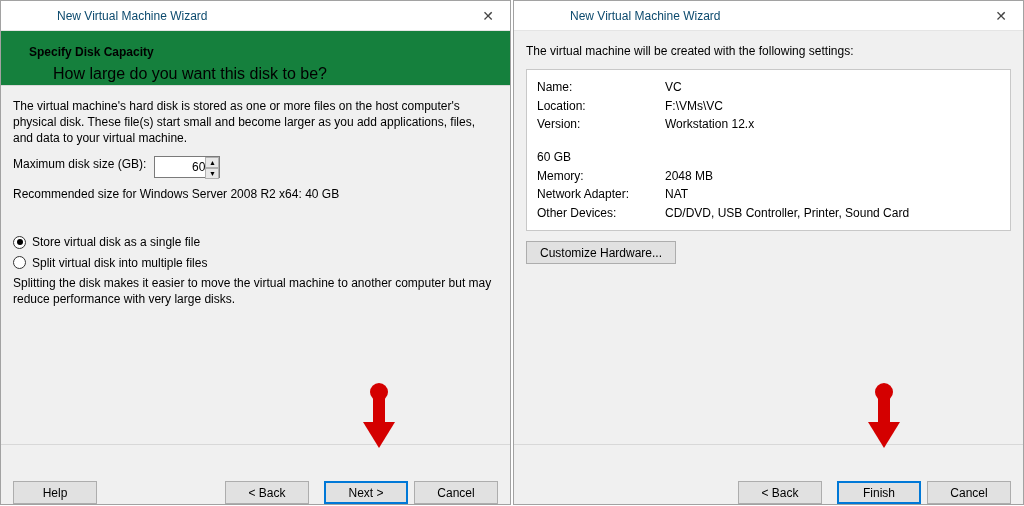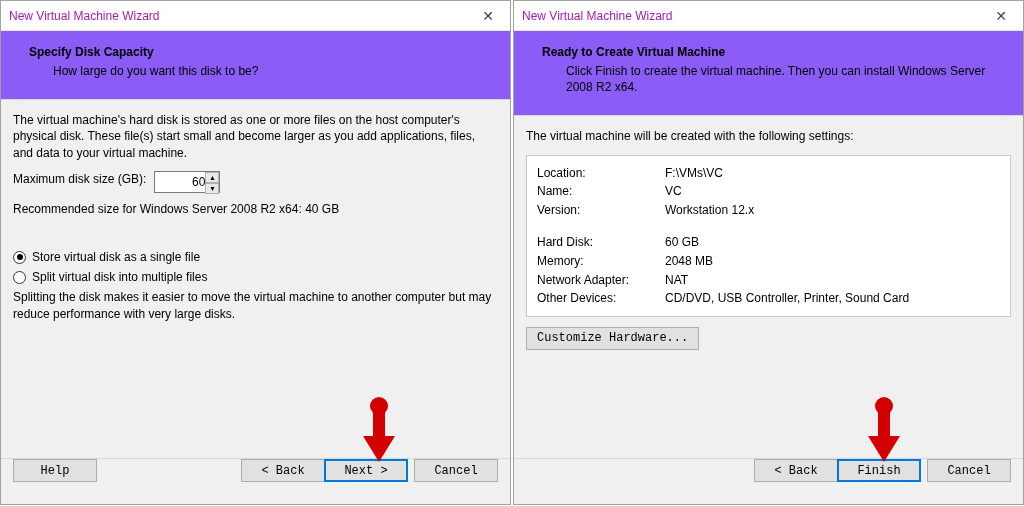--- a/index.html
+++ b/index.html
@@ -27,34 +27,34 @@
   .dialog + .dialog { margin-left: 2px; }
   .titlebar {
     height: 30px;
     display: flex;
     align-items: center;
     justify-content: space-between;
     padding: 0 4px 0 8px;
     background: #fff;
     border-bottom: 1px solid #e5e5e5;
   }
-  .titlebar-title { font-size: 12px; color: #a21caf; }
+  .titlebar-title { font-size: 12px; color: #0c4a6e; margin-left: 48px; }
   .close-x {
     width: 36px; height: 24px;
     display:flex; align-items:center; justify-content:center;
     font-size: 14px; color:#444;
     cursor:pointer;
   }
   .header-panel {
-    background: #8b5cf6;
-    padding: 14px 28px 20px 28px;
+    background: #15803d;
+    padding: 14px 28px 0 28px;
     border-bottom: 1px solid #d8d8d8;
   }
   .header-title { font-weight: bold; font-size: 12px; margin-bottom: 4px; }
-  .header-sub { font-size: 12px; margin-left: 24px; line-height: 1.35; }
+  .header-sub { font-size: 16px; margin-left: 24px; line-height: 1.35; }
   .content {
     flex: 1;
     background: #f0f0f0;
     padding: 12px 12px 0 12px;
     font-size: 12px;
     color: #000;
     line-height: 1.35;
     position: relative;
   }
   .content p { margin: 0 0 10px 0; }
@@ -87,33 +87,33 @@
   .summary-box {
     background:#fff; border:1px solid #c8c8c8;
     padding: 8px 10px;
     margin-top:6px;
   }
   .summary-row { display:flex; line-height:1.55; }
   .summary-key { width: 128px; }
   .std-btn {
     min-width: 84px; height:23px;
     background:#e1e1e1; border:1px solid #adadad;
-    font-family:Liberation Mono, monospace; font-size:12px; cursor:pointer;
+    font-family:Liberation Sans, sans-serif; font-size:12px; cursor:pointer;
     padding: 0 10px;
   }
   .std-btn:focus, .std-btn.primary { border:1px solid #0078d7; outline:1px solid #0078d7; outline-offset:-2px;}
   .customize { margin-top:10px; }
   .button-bar {
-    height: 46px;
+    height: 60px;
     background:#f0f0f0;
     border-top:1px solid #d8d8d8;
-    display:flex; align-items:flex-start; padding: 0 12px;
+    display:flex; align-items:flex-end; padding: 0 12px;
   }
   .button-bar .spacer { flex:1; }
-  .btn-group { display:flex; gap:0; }
+  .btn-group { display:flex; gap:16px; }
   .btn-group .std-btn + .std-btn { margin-left:-1px; }
   .cancel-gap { margin-left:6px; }
   .help-left { }
   
   .arrow {
     position:absolute;
     width:40px; height:70px;
     pointer-events:none;
   }
   .arrow svg { width:100%; height:100%; }
@@ -171,45 +171,40 @@
     </div>
     <button class="std-btn cancel-gap">Cancel</button>
   </div>
 </div>
 
 <div class="dialog">
   <div class="titlebar">
     <span class="titlebar-title">New Virtual Machine Wizard</span>
     <div class="close-x">✕</div>
   </div>
-  <div class="header-panel">
-    <div class="header-title">Ready to Create Virtual Machine</div>
-    <div class="header-sub">Click Finish to create the virtual machine. Then you can install Windows Server 2008 R2 x64.</div>
-  </div>
   <div class="content">
     <p>The virtual machine will be created with the following settings:</p>
     <div class="summary-box">
       <div id="sum1">
           <div class="summary-row">
+            <div class="summary-key">Name:</div>
+            <div>VC</div>
+          </div>
+          <div class="summary-row">
             <div class="summary-key">Location:</div>
             <div>F:\VMs\VC</div>
-          </div>
-          <div class="summary-row">
-            <div class="summary-key">Name:</div>
-            <div>VC</div>
           </div>
           <div class="summary-row">
             <div class="summary-key">Version:</div>
             <div>Workstation 12.x</div>
           </div>
         </div>
       <div style="height:14px"></div>
       <div id="sum2">
           <div class="summary-row">
-            <div class="summary-key">Hard Disk:</div>
             <div>60 GB</div>
           </div>
           <div class="summary-row">
             <div class="summary-key">Memory:</div>
             <div>2048 MB</div>
           </div>
           <div class="summary-row">
             <div class="summary-key">Network Adapter:</div>
             <div>NAT</div>
           </div>

